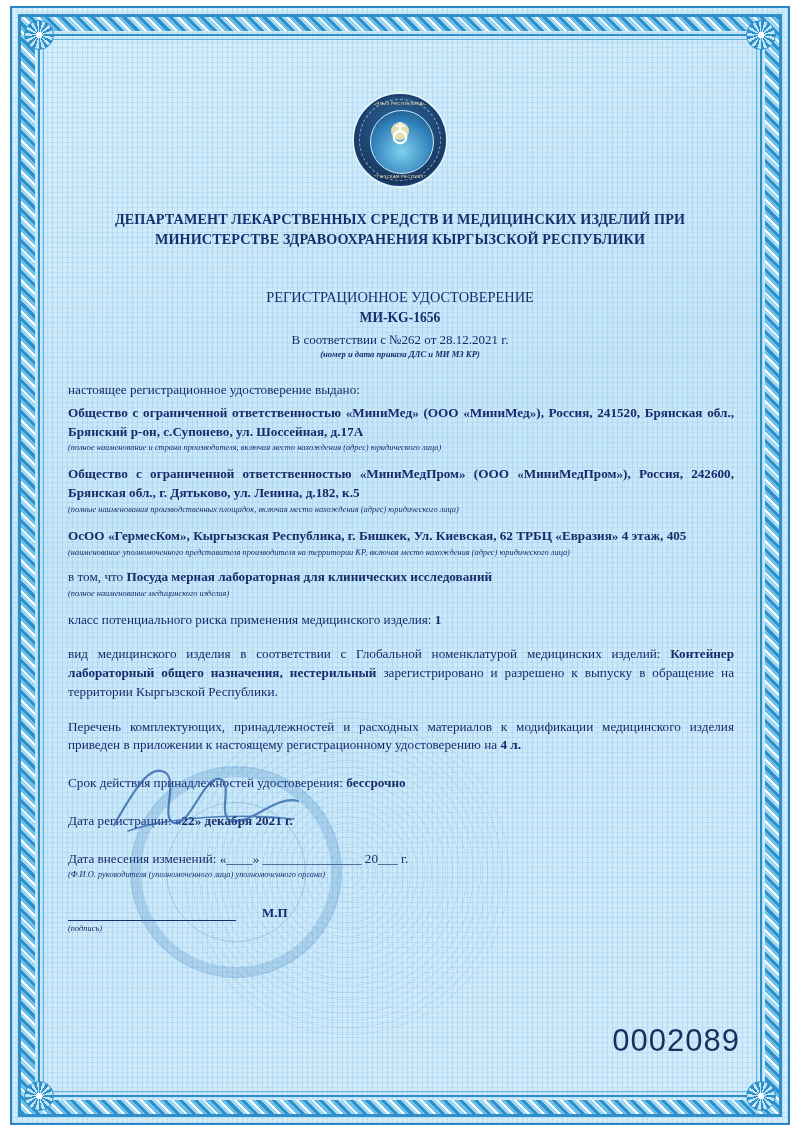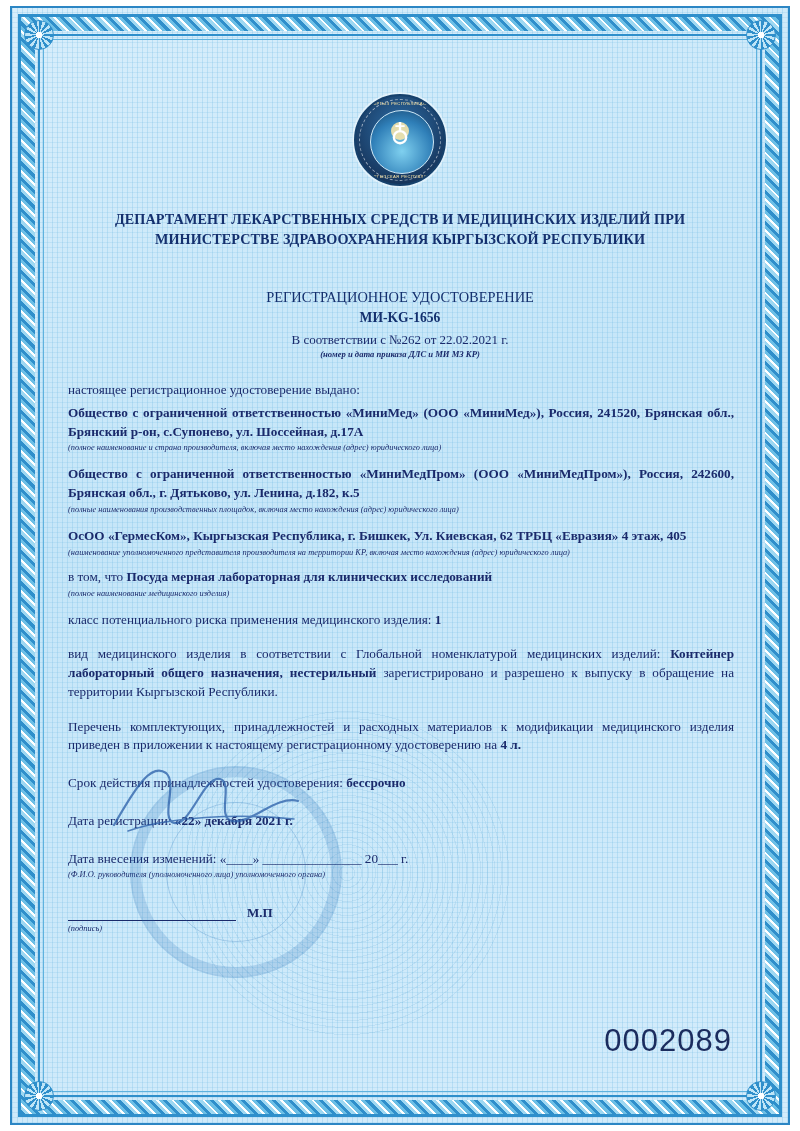--- a/index.html
+++ b/index.html
@@ -213,21 +213,21 @@
   
   .sign-name {
     font-size: 13.2px; font-weight: bold; margin-top: 20px;
   }
   .sign-hint {
     font-size: 8.4px; font-style: italic; margin-top: 1px;
   }
   .sign-line-row {
     margin-top: 26px;
     font-size: 13px;
-    display: flex; align-items: flex-end; gap: 11px;
+    display: flex; align-items: flex-end; gap: 26px;
   }
   .sign-rule {
     width: 168px; border-bottom: 1px solid #1a2a6b; height: 1px;
   }
   .sign-mp { font-weight: bold; font-size: 13px; }
   .sign-podpis {
     font-size: 8.4px; font-style: italic; margin-top: 3px;
   }
 
   
@@ -251,21 +251,21 @@
     position: absolute;
     left: 96px; top: 745px;
     width: 200px; height: 90px;
     pointer-events: none;
     opacity: .75;
   }
 
   
   .serial {
     position: absolute;
-    right: 56px; bottom: 64px;
+    right: 48px; bottom: 64px;
     font-family: "Liberation Sans", sans-serif;
     font-size: 31px;
     letter-spacing: 1px;
     color: #1b2c5e;
   }
 </style>
 </head>
 <body>
 
 <div class="cert">
@@ -291,21 +291,21 @@
         <div class="sun"></div>
         <div class="bird">♁</div>
         <div class="caption-bottom">КЫРГЫЗСКАЯ РЕСПУБЛИКА</div>
       </div>
     </div>
 
     <div class="org-title">ДЕПАРТАМЕНТ ЛЕКАРСТВЕННЫХ СРЕДСТВ И МЕДИЦИНСКИХ ИЗДЕЛИЙ ПРИ МИНИСТЕРСТВЕ ЗДРАВООХРАНЕНИЯ КЫРГЫЗСКОЙ РЕСПУБЛИКИ</div>
 
     <div class="doc-title">РЕГИСТРАЦИОННОЕ УДОСТОВЕРЕНИЕ</div>
     <div class="doc-number">МИ-KG-1656</div>
-    <div class="order-line">В соответствии с №262 от 22.02.2021 г.</div>
+    <div class="order-line">В соответствии с №262 от 28.12.2021 г.</div>
     <div class="order-hint">(номер и дата приказа ДЛС и МИ МЗ КР)</div>
 
     <div class="body">
 
       <p class="p lead">настоящее регистрационное удостоверение выдано:</p>
 
       <p class="p b justify-both">Общество с ограниченной ответственностью «МиниМед» (ООО «МиниМед»), Россия, 241520, Брянская обл., Брянский р-он, с.Супонево, ул. Шоссейная, д.17А</p>
       <p class="hint">(полное наименование и страна производителя, включая место нахождения (адрес) юридического лица)</p>
 
       <p class="p b justify-both">Общество с ограниченной ответственностью «МиниМедПром» (ООО «МиниМедПром»), Россия, 242600, Брянская обл., г. Дятьково, ул. Ленина, д.182, к.5</p>

